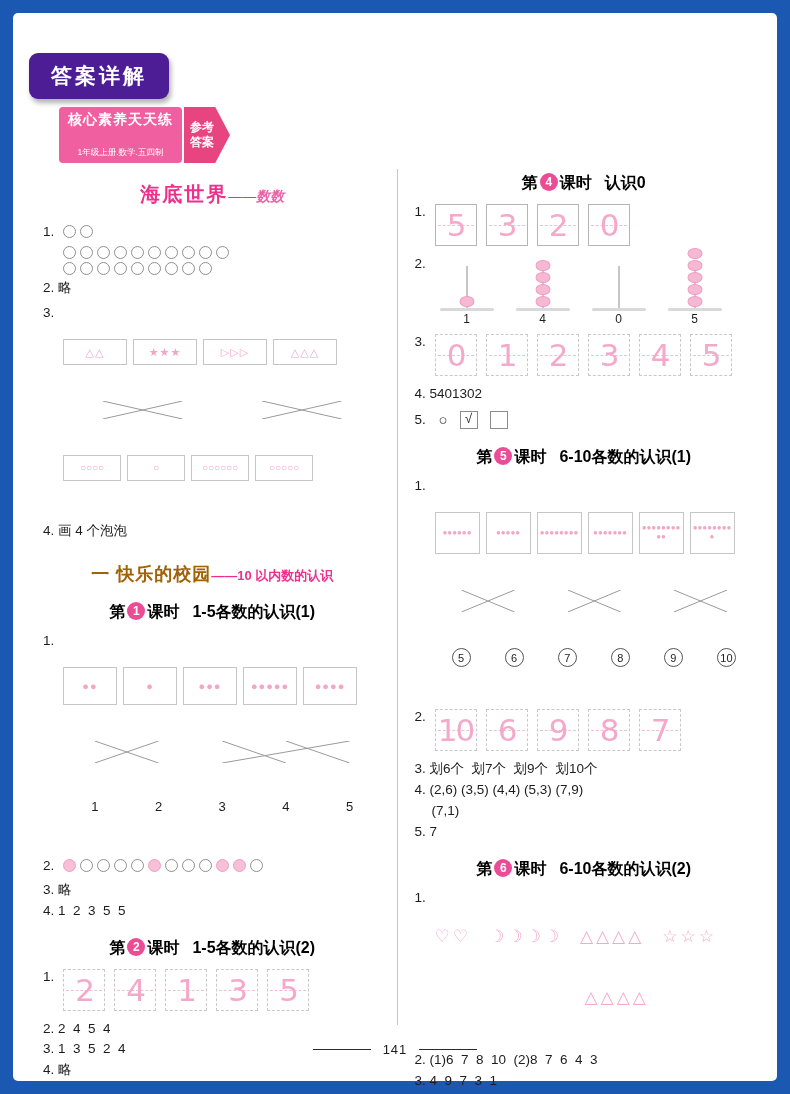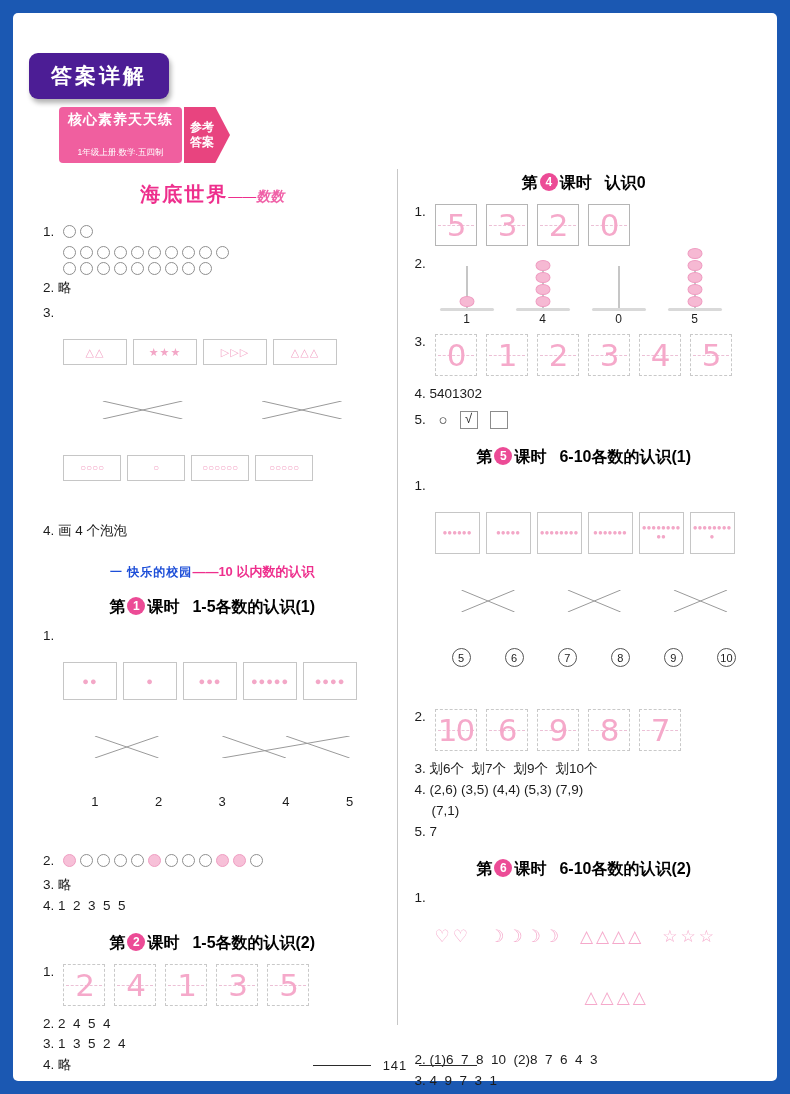--- a/index.html
+++ b/index.html
@@ -32,21 +32,21 @@
   .qflex{display:flex;align-items:flex-start;margin:4px 0;white-space:pre-wrap;}
   .qlabel{font-size:13.5px;color:#1c1c1c;flex:none;width:20px;padding-top:2px;}
   .indent{margin-left:20px;}
   .indent2{padding-left:17px;}
 
   .unit-title{text-align:center;margin:12px 0 12px;}
   .unit-main{color:#ee2f8d;font-weight:bold;font-size:20px;letter-spacing:2px;}
   .unit-dash{color:#ee2f8d;font-size:14px;}
   .unit-sub{color:#f062a8;font-size:14px;font-style:italic;font-weight:bold;}
   .section-title{text-align:center;margin:20px 0 6px;}
-  .unit-main2{color:#1d4ed8;font-weight:bold;font-size:12px;letter-spacing:1px;}
+  .unit-main2{color:#a16207;font-weight:bold;font-size:18px;letter-spacing:1px;}
   .unit-sub2{color:#ee2f8d;font-size:13px;font-weight:bold;}
 
   .lesson-h{text-align:center;font-weight:bold;font-size:16px;color:#000;margin:16px 0 8px;}
   .lesson-num{display:inline-block;width:18px;height:18px;line-height:18px;border-radius:50%;
               background:#ec4b96;color:#fff;font-size:12px;text-align:center;margin:0 2px;vertical-align:2px;font-weight:bold;}
   .lname{margin-left:13px;}
 
   
   .dotrow{display:inline-flex;align-items:center;flex-wrap:wrap;}
   .dot{display:inline-block;width:13px;height:13px;border:1px solid #8f8f8f;border-radius:50%;
@@ -91,21 +91,21 @@
   .shaperow{display:flex;gap:18px;margin:2px 0;}
   .shaperow.row2{margin-left:150px;}
   .shapegroup{color:#f5a9cb;font-size:17px;letter-spacing:3px;}
 
   
   .symcircle{margin-left:4px;font-size:15px;color:#444;}
   .symbox{display:inline-flex;width:18px;height:18px;border:1px solid #8c8c8c;align-items:center;
           justify-content:center;font-size:13px;margin-left:12px;box-sizing:border-box;color:#1c1c1c;}
 
   
-  .footer{position:absolute;left:0;right:0;bottom:8px;display:flex;align-items:center;justify-content:center;gap:12px;}
+  .footer{position:absolute;left:0;right:0;bottom:24px;display:flex;align-items:center;justify-content:center;gap:12px;}
   .frule{width:58px;border-top:1.5px solid #2b2b2b;}
   .pgnum{font-size:13px;color:#1c1c1c;letter-spacing:1px;}
 </style>
 </head>
 <body>
 
 <div class="page">
   <div class="sheet">
 
     <div class="badge">答案详解</div>

